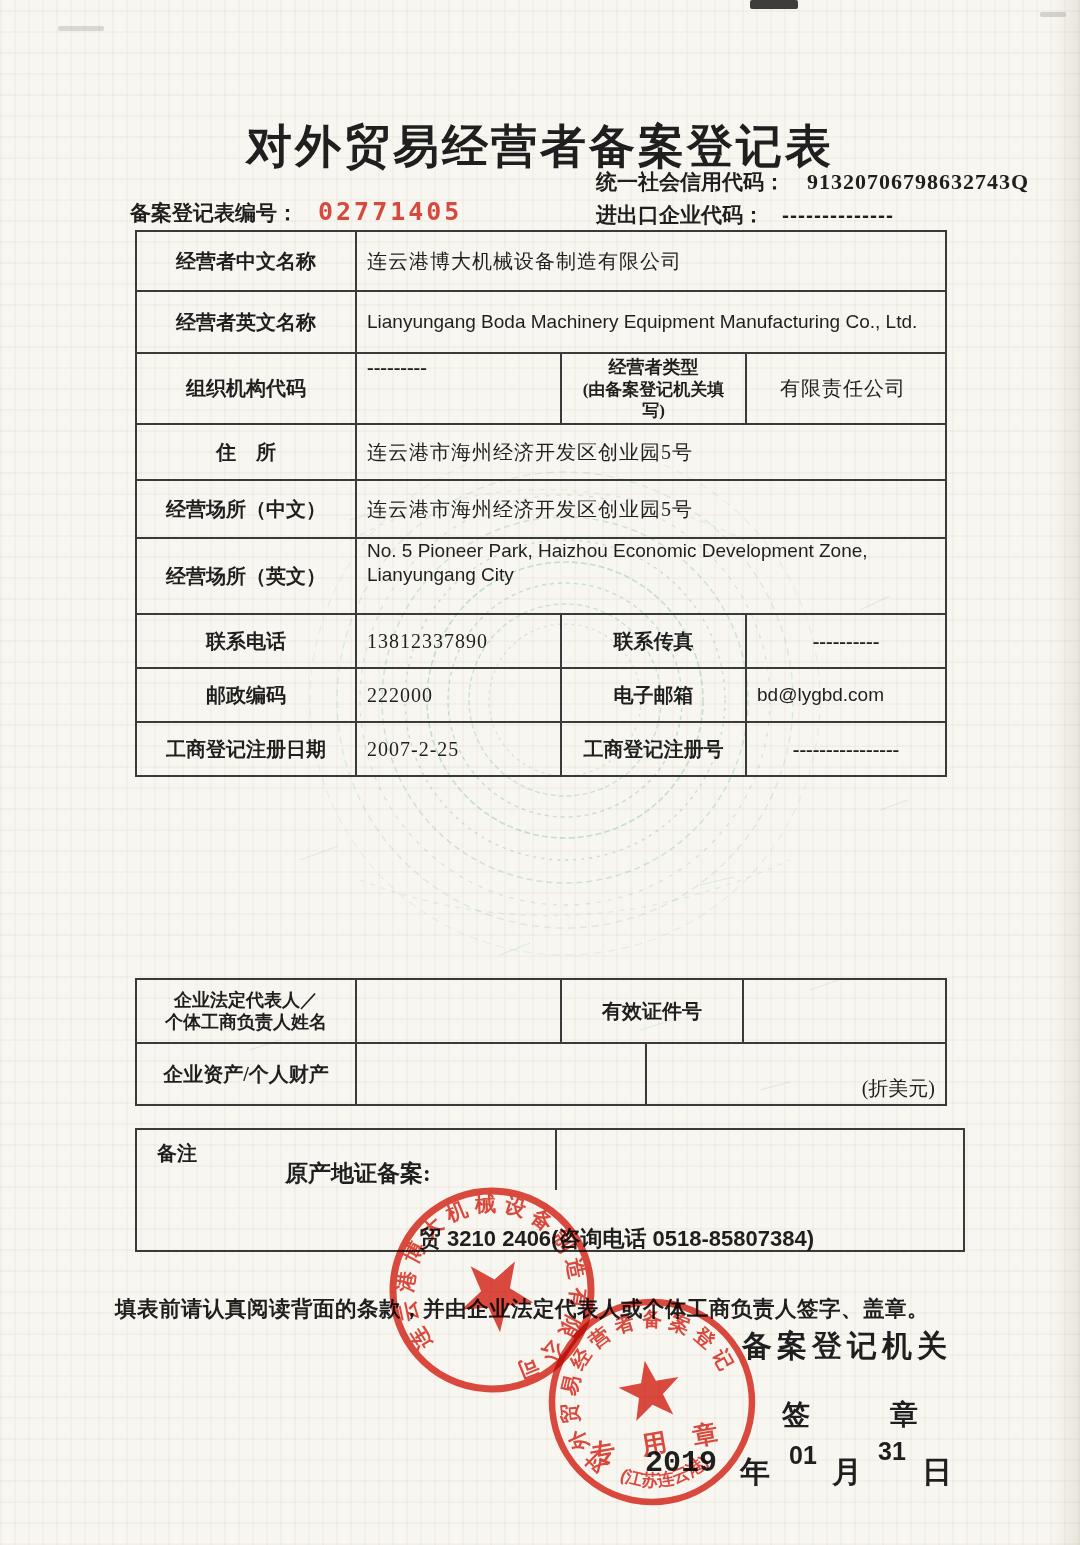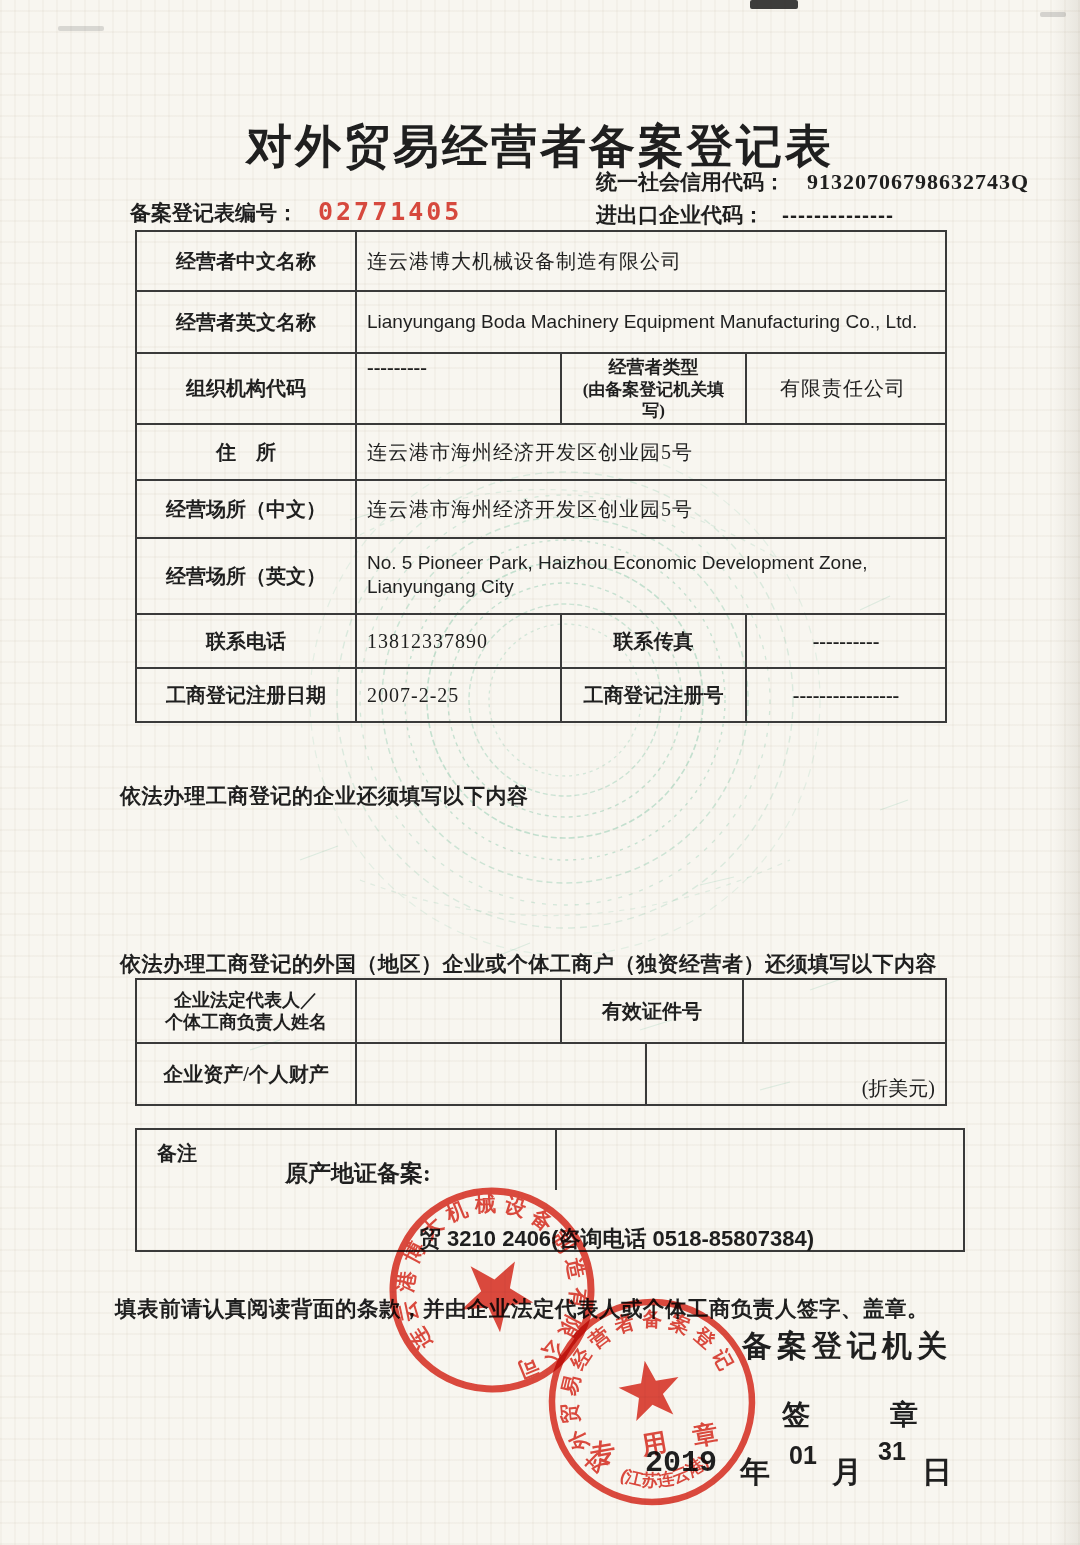--- a/index.html
+++ b/index.html
@@ -141,40 +141,44 @@
     <tr style="height:56px">
           <td class="lab">住　所</td>
           <td class="val" colspan="3">连云港市海州经济开发区创业园5号</td>
         </tr>
     <tr style="height:58px">
           <td class="lab">经营场所（中文）</td>
           <td class="val" colspan="3">连云港市海州经济开发区创业园5号</td>
         </tr>
     <tr style="height:76px">
           <td class="lab">经营场所（英文）</td>
-          <td class="val val-en topleft" style="padding-top:12px" colspan="3">No. 5 Pioneer Park, Haizhou Economic Development Zone, Lianyungang City</td>
+          <td class="val val-en topleft" style="padding-top:0" colspan="3">No. 5 Pioneer Park, Haizhou Economic Development Zone, Lianyungang City</td>
         </tr>
     <tr style="height:54px">
       <td class="lab">联系电话</td>
       <td class="val">13812337890</td>
       <td class="lab">联系传真</td>
       <td class="val dash" style="text-align:center">----------</td>
     </tr>
     <tr style="height:54px">
+      <td class="lab">邮政编码</td>
+      <td class="val">222000</td>
+      <td class="lab">电子邮箱</td>
+      <td class="val val-en" style="padding-left:10px">bd@lygbd.com</td>
+    </tr>
+    <tr style="height:54px">
       <td class="lab">工商登记注册日期</td>
       <td class="val">2007-2-25</td>
       <td class="lab">工商登记注册号</td>
       <td class="val dash" style="text-align:center">----------------</td>
     </tr>
   </tbody>
     </table>
 
-  <div class="abs sec-h sec2h">依法办理工商登记的企业还须填写以下内容</div>
-
-  <div class="abs sec-h sec3h">依法办理工商登记的外国（地区）企业或个体工商户（独资经营者）还须填写以下内容</div>
+
   <table class="t t3">
     <colgroup>
         <col style="width:220px">
         <col style="width:205px">
         <col style="width:85px">
         <col style="width:97px">
         <col style="width:203px">
       </colgroup>
     <tbody>
         <tr style="height:64px">

